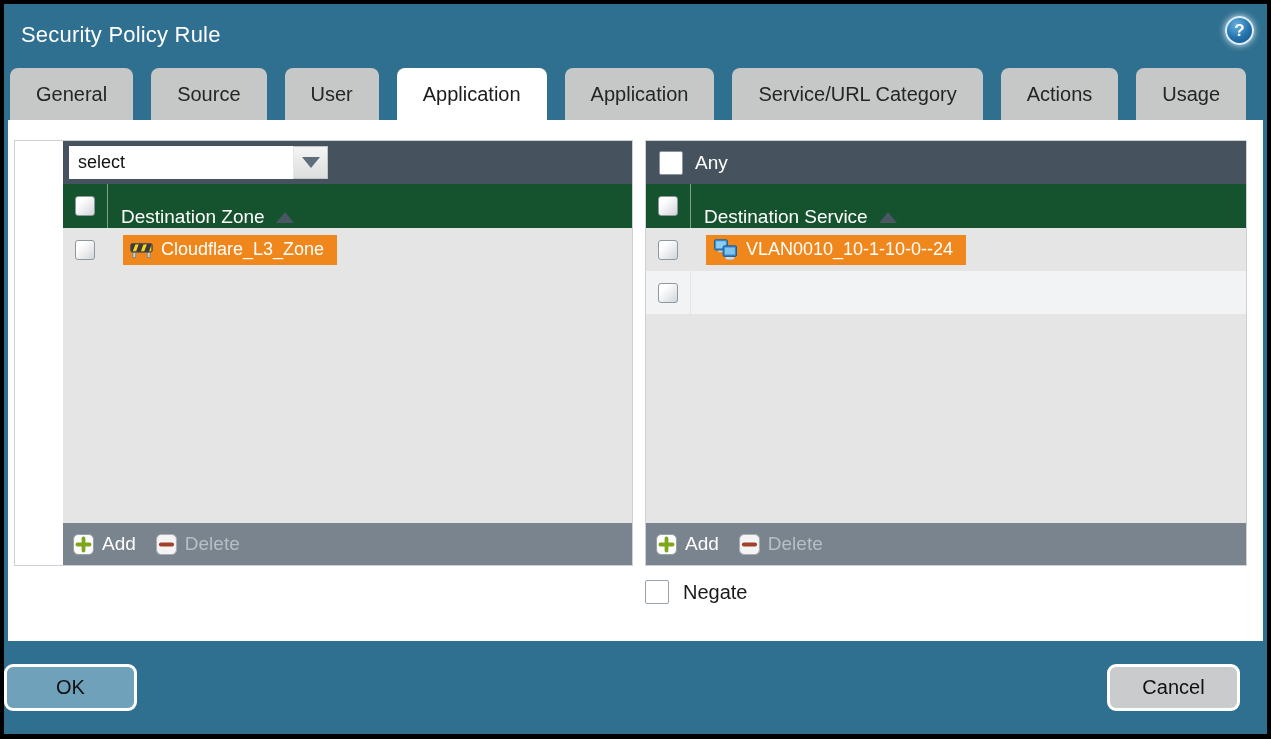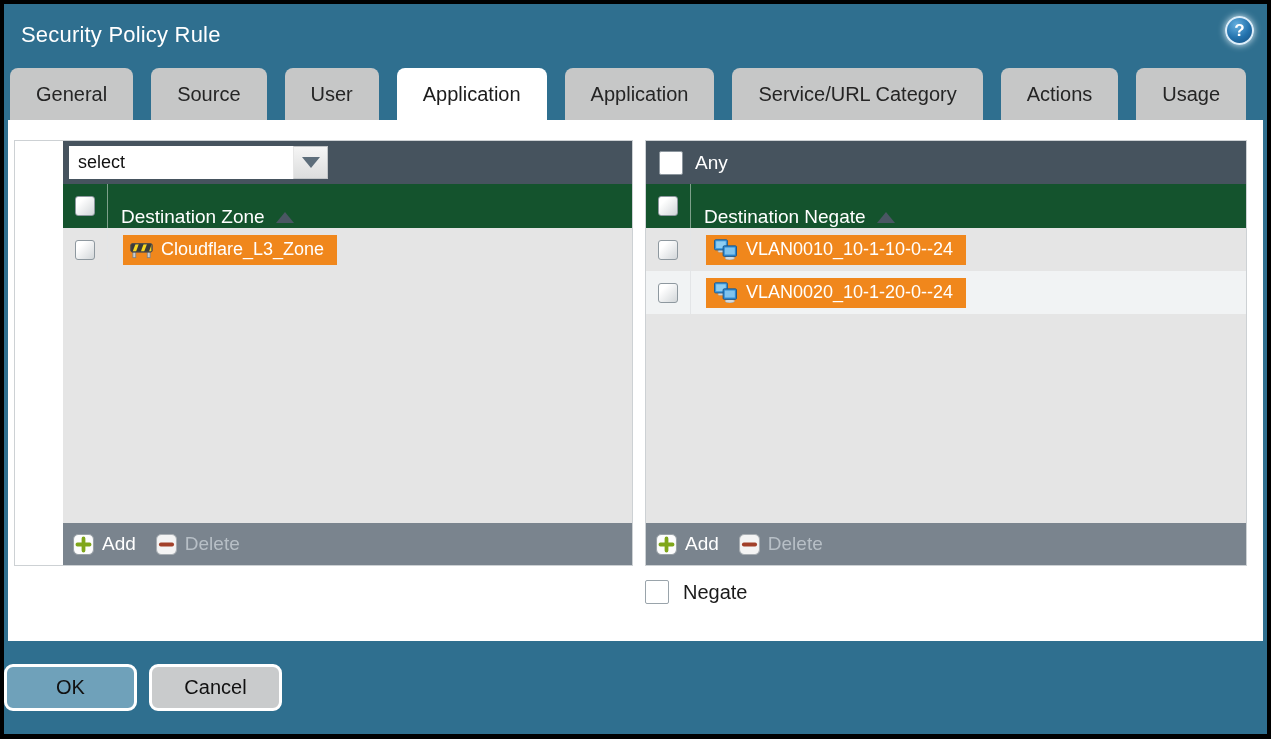--- a/index.html
+++ b/index.html
@@ -124,21 +124,21 @@
   .footer-btn.disabled { color:#b7bfc6; cursor:default; }
   
   .negate-row {
     position:absolute; left:637px; top:460px;
     display:flex; align-items:center; gap:14px;
   }
   .negate-label { font-size:20px; color:#1a1a1a; }
   
   .dialog-footer {
     position:absolute; left:0; right:0; bottom:0; height:93px;
-    display:flex; justify-content:flex-start; align-items:flex-start;
+    display:flex; justify-content:space-between; align-items:flex-start;
     gap:12px; padding:23px 27px 0 0;
   }
   .btn {
     width:133px; height:47px; border-radius:9px;
     border:3px solid #fff; font-size:20px; color:#111;
     font-family:"Liberation Sans", sans-serif; cursor:pointer;
   }
   .btn.ok { background:#6FA1BA; }
   .btn.cancel { background:#c9cbcc; }
   .icon-box { display:inline-flex; }
@@ -237,21 +237,21 @@
         <div class="any-wrap">
           <span class="cb-plain"></span>
           <span class="any-label">Any</span>
         </div>
       </div>
       <div class="panel-colheader">
         <div class="cb-col">
           <span class="cb-3d"></span>
         </div>
         <div class="col-title">
-          <span>Destination Negate</span>
+          <span>Destination Service</span>
           <span class="tri-up"></span>
         </div>
       </div>
       <div class="panel-body">
         <div class="list-row">
           <div class="cb-col">
             <span class="cb-3d"></span>
           </div>
           <span class="chip">
             <span class="icon-box">
@@ -264,33 +264,20 @@
                 <rect x="12.2" y="8.9" width="10.6" height="7.4" fill="#7fc3ee"></rect>
               </svg>
             </span>
             <span>VLAN0010_10-1-10-0--24</span>
           </span>
         </div>
         <div class="list-row">
           <div class="cb-col">
             <span class="cb-3d"></span>
           </div>
-          <span class="chip">
-            <span class="icon-box">
-              <svg width="25" height="21" viewBox="0 0 26 22">
-                <rect x="5" y="11.5" width="7" height="2.4" rx="1.2" fill="#d3dade" stroke="#97a0a6" stroke-width="0.6"></rect>
-                <rect x="1.5" y="0.8" width="13.5" height="10.6" rx="1.2" fill="#3a97dd" stroke="#1d5d93"></rect>
-                <rect x="3.2" y="2.4" width="10.1" height="7.2" fill="#8ecdf2"></rect>
-                <ellipse cx="17.5" cy="20" rx="5" ry="1.9" fill="#d3dade" stroke="#97a0a6" stroke-width="0.6"></ellipse>
-                <rect x="10.5" y="7.2" width="14" height="11" rx="1.2" fill="#2e8ad2" stroke="#1b568a"></rect>
-                <rect x="12.2" y="8.9" width="10.6" height="7.4" fill="#7fc3ee"></rect>
-              </svg>
-            </span>
-            <span>VLAN0020_10-1-20-0--24</span>
-          </span>
         </div>
       </div>
       <div class="panel-footer">
         <div class="footer-btn">
           <span class="icon-box">
             <svg width="21" height="21" viewBox="0 0 20 20">
               <rect x="0.5" y="0.5" width="19" height="19" rx="4.5" fill="#fdfdfd" stroke="#99a1a7"></rect>
               <path d="M10 4.2 V15.8 M4.2 10 H15.8" stroke="#7FA61B" stroke-width="3.6" stroke-linecap="round"></path>
             </svg>
           </span>

